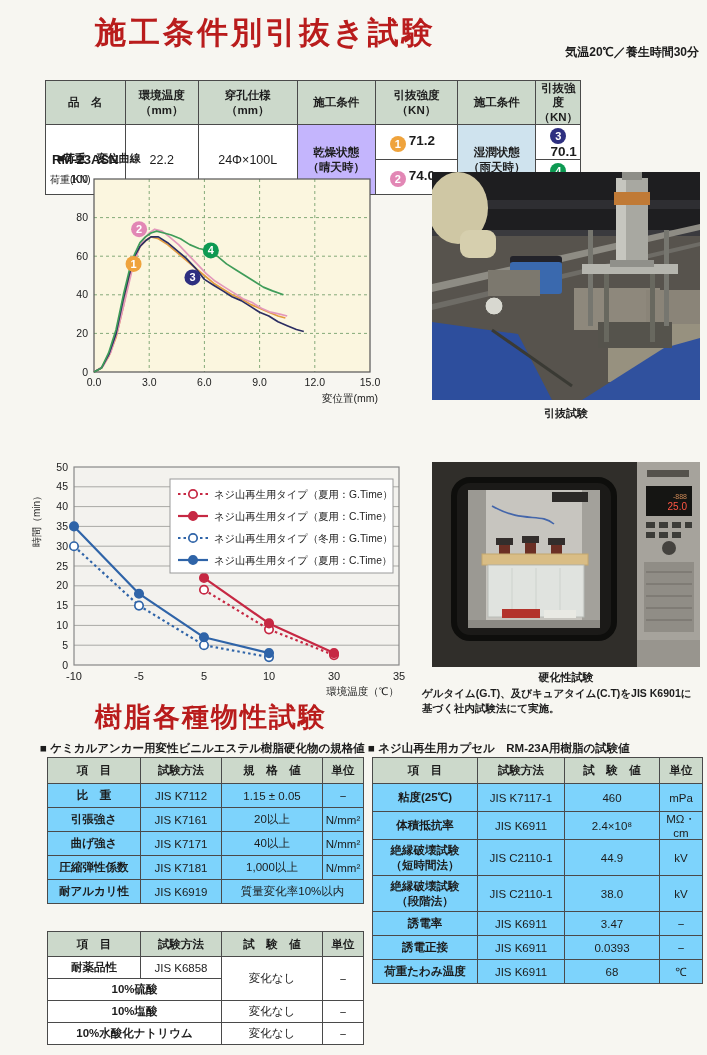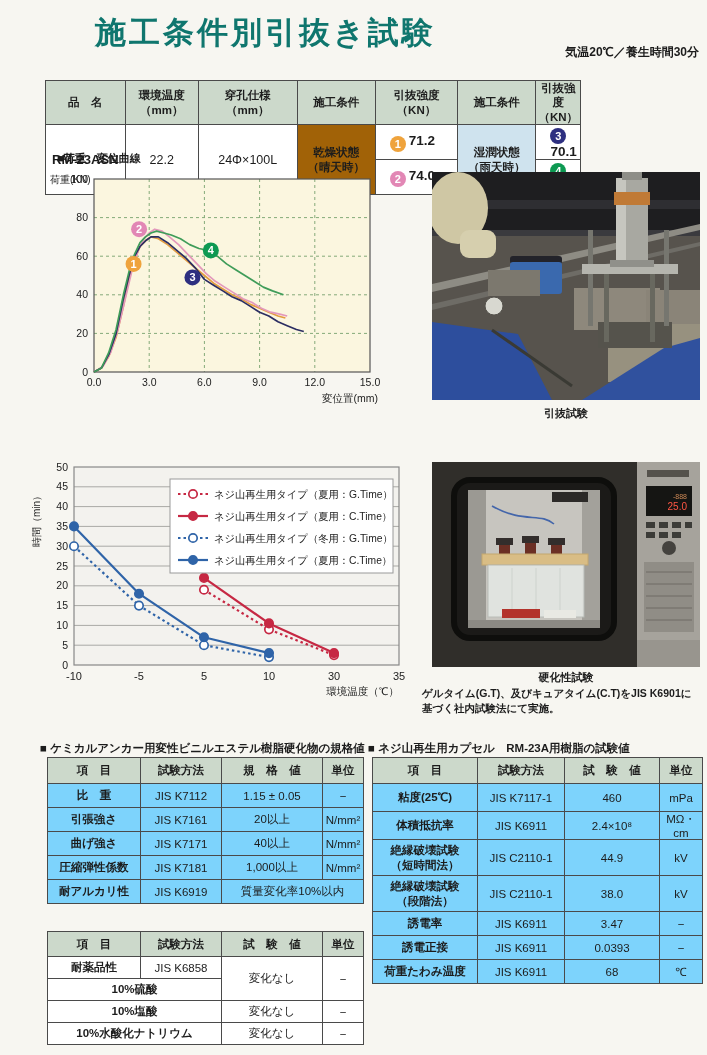--- a/index.html
+++ b/index.html
@@ -1,19 +1,19 @@
 <!DOCTYPE html>
 <html><head>
 <meta charset="utf-8">
 <style>
   html,body{margin:0;padding:0;background:#e8e6e0;}
   .page{position:relative;width:707px;height:1055px;background:#f7f6f1;overflow:hidden;
         font-family:"Liberation Sans",sans-serif;color:#1c1c1c;}
   .abs{position:absolute;}
-  .title-serif{font-family:"Liberation Serif",serif;font-weight:bold;color:#0f766e;}
+  .title-serif{font-family:"Liberation Serif",serif;font-weight:bold;color:#b91c1c;}
   .t1{left:95px;top:12px;font-size:31px;letter-spacing:3px;}
   .sub1{right:8px;top:44px;font-size:12px;font-weight:bold;}
   table{border-collapse:collapse;}
   table td,table th{border:1px solid #4a4a4a;text-align:center;padding:0 2px;}
   .pull-table{left:45px;top:80px;width:536px;font-size:11.5px;}
   .pull-table th{background:#ccd9cb;font-weight:bold;height:33px;line-height:1.25;}
   .pull-table td{background:#fff;height:26px;}
   .pull-table .prod{font-weight:bold;font-size:13px;}
   .pull-table .val{font-weight:bold;font-size:13.5px;text-align:left;padding-left:14px;}
   .badge{display:inline-flex;align-items:center;justify-content:center;width:16px;height:16px;
@@ -55,21 +55,21 @@
       <th style="width:110px"><span>穿孔仕様</span><br><span>（mm）</span></th>
       <th style="width:97px">施工条件</th>
       <th style="width:95px"><span>引抜強度</span><br><span>（KN）</span></th>
       <th style="width:97px">施工条件</th>
       <th><span>引抜強度</span><br><span>（KN）</span></th>
     </tr>
     <tr>
       <td rowspan="2" class="prod">RM-23ASN</td>
       <td rowspan="2" style="font-size:12.5px">22.2</td>
       <td rowspan="2" style="font-size:12.5px">24Φ×100L</td>
-      <td rowspan="2" style="font-weight: bold; background: #a16207;"><span>乾燥状態</span><br><span>（晴天時）</span></td>
+      <td rowspan="2" style="font-weight: bold; background: #c4b5fd;"><span>乾燥状態</span><br><span>（晴天時）</span></td>
       <td class="val"><span class="badge" style="background: rgb(239, 163, 60);">1</span><span>71.2</span></td>
       <td rowspan="2" style="font-weight: bold; background: rgb(207, 227, 238);"><span>湿潤状態</span><br><span>（雨天時）</span></td>
       <td class="val"><span class="badge" style="background: rgb(45, 47, 128);">3</span><span>70.1</span></td>
     </tr>
     <tr>
       <td class="val"><span class="badge" style="background: rgb(226, 135, 181);">2</span><span>74.0</span></td>
       <td class="val"><span class="badge" style="background: rgb(13, 153, 82);">4</span><span>73.1</span></td>
     </tr>
     </tbody>
   </table>
@@ -256,20 +256,21 @@
       <line x1="214" y1="146" x2="260" y2="146" stroke="#6e6b64"></line>
     <line x1="214" y1="158" x2="260" y2="158" stroke="#6e6b64"></line>
     <rect x="205" y="178" width="63" height="27" fill="#98958e"></rect>
   </svg>
   <div class="abs caption" style="left:432px;top:670px;width:268px;">硬化性試験</div>
   <div class="abs note">
     <span>ゲルタイム(G.T)、及びキュアタイム(C.T)をJIS K6901に</span><br>
     <span>基づく社内試験法にて実施。</span>
   </div>
 
+  <div class="abs title-serif sec3title">樹脂各種物性試験</div>
   <div class="abs subhead" style="left:40px;top:741px;">■ ケミカルアンカー用変性ビニルエステル樹脂硬化物の規格値</div>
   <div class="abs subhead" style="left:368px;top:741px;">■ ネジ山再生用カプセル　RM-23A用樹脂の試験値</div>
 
   <table class="abs spec-table">
     <tbody>
     <tr>
       <th style="width:88px">項　目</th>
       <th style="width:76px">試験方法</th>
       <th style="width:96px">規　格　値</th>
       <th>単位</th>

